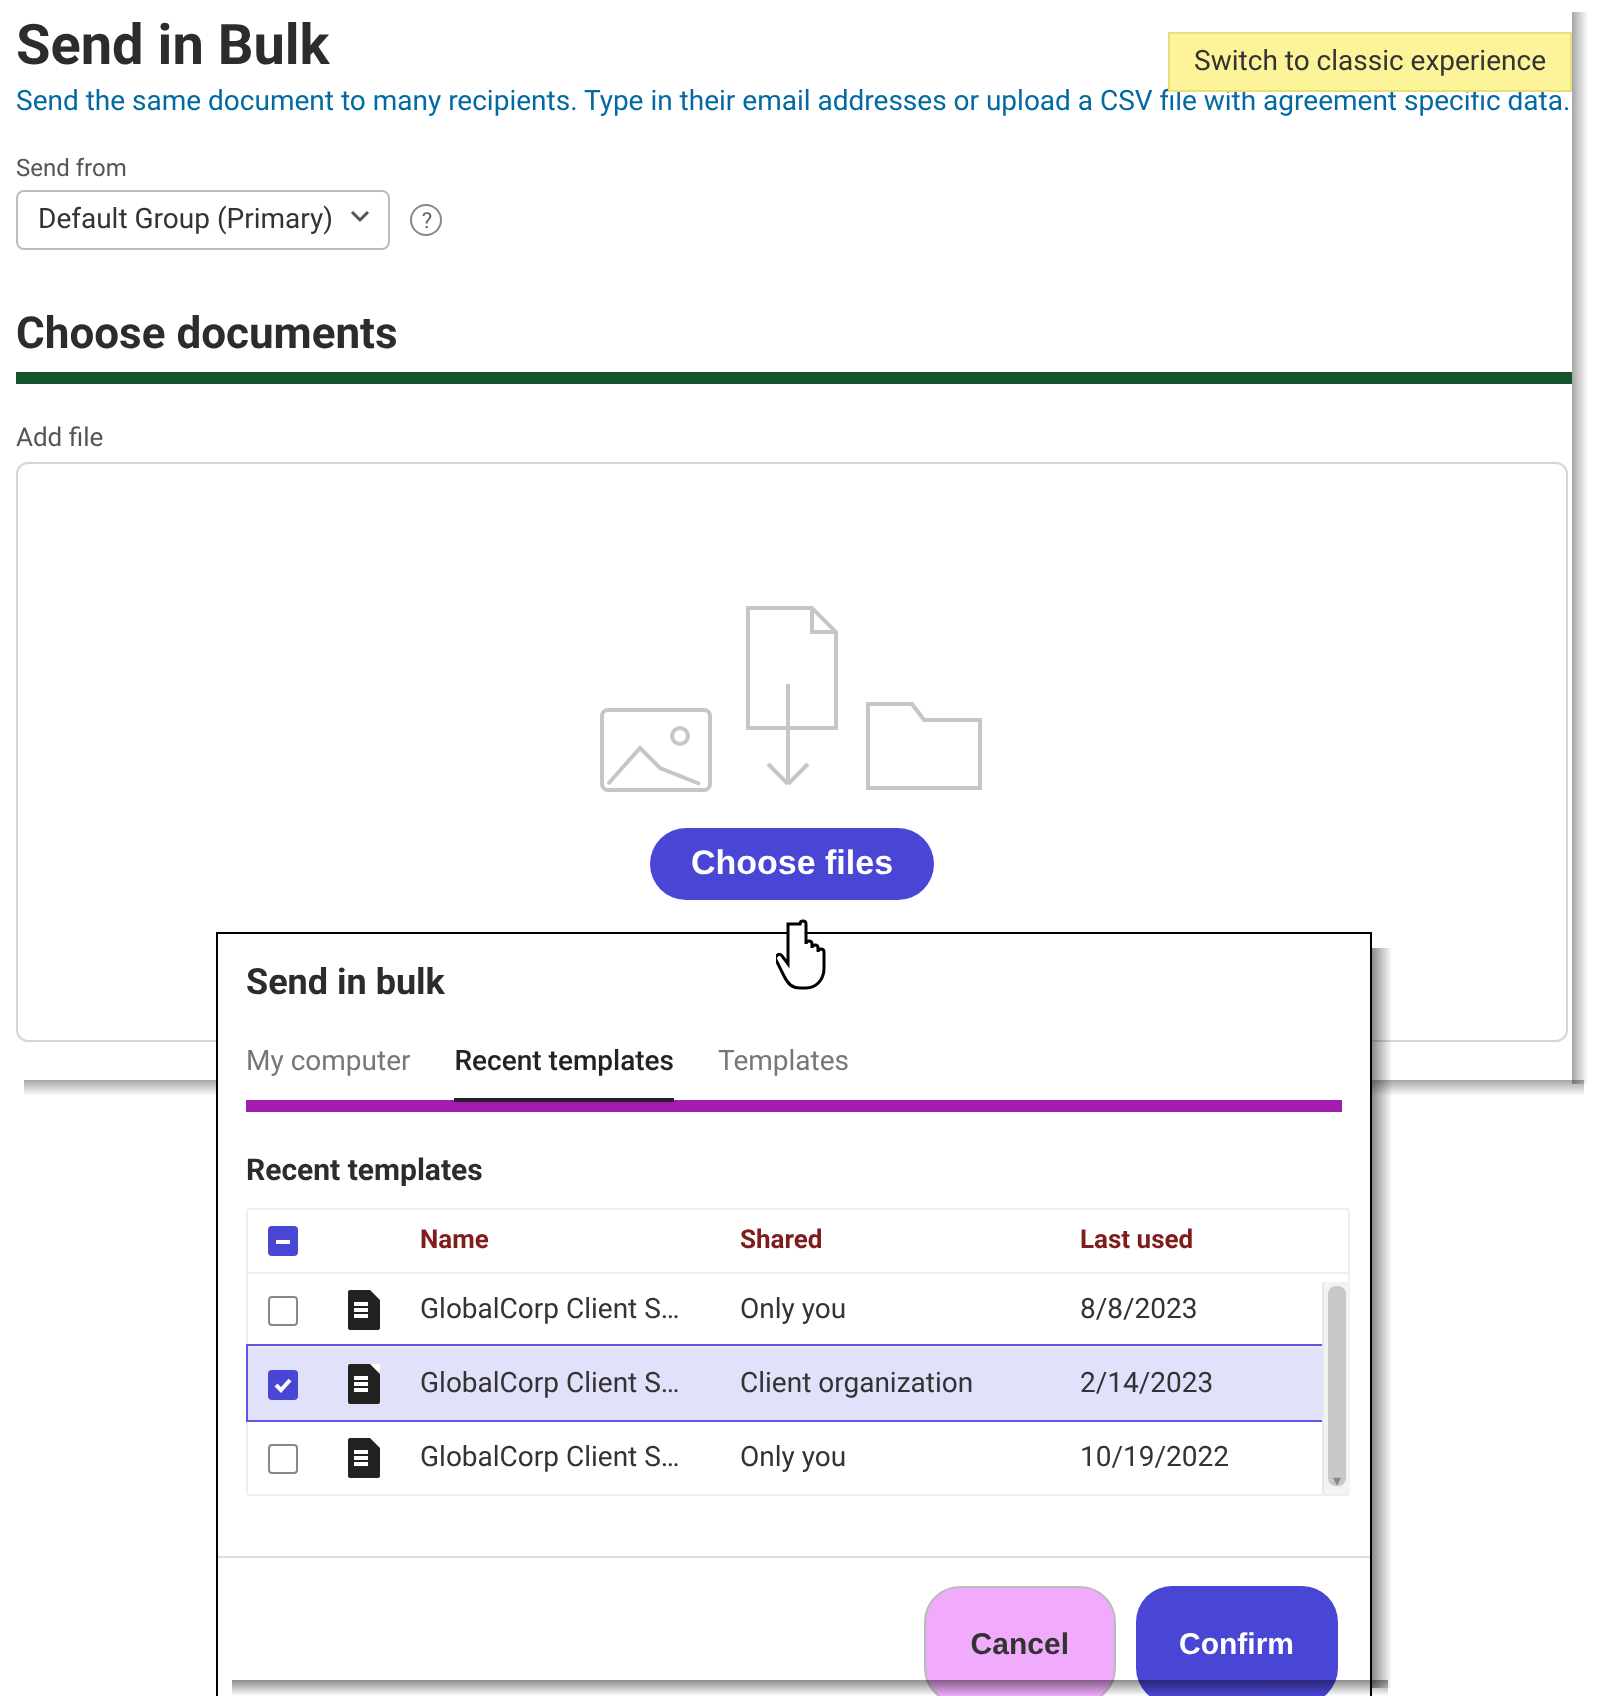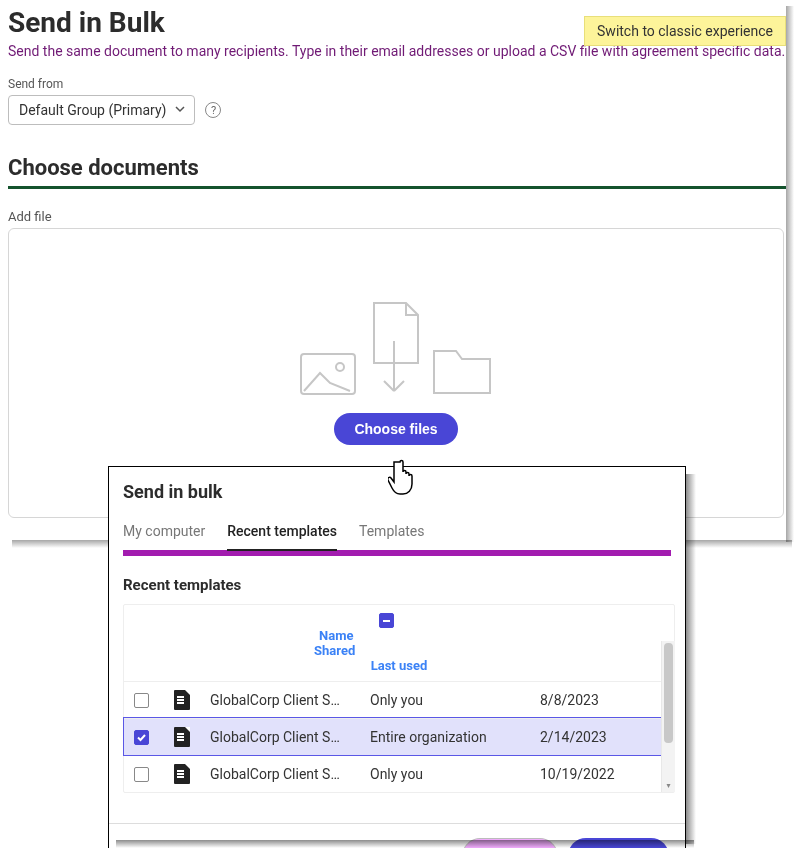--- a/index.html
+++ b/index.html
@@ -47,21 +47,21 @@
   }
 
   h1.page-title {
     font-size: 28px;
     font-weight: 700;
     margin: 6px 0 4px 2px;
     color: #2c2c2c;
   }
   .page-sub {
     font-size: 14px;
-    color: #701a75;
+    color: #0369a1;
     margin: 0 0 18px 2px;
   }
 
   .send-from-label {
     font-size: 12px;
     color: #555;
     margin: 0 0 4px 2px;
   }
   .send-from-row { display: flex; align-items: center; gap: 10px; margin: 0 0 30px 2px;}
   .select-box {
@@ -81,21 +81,21 @@
     display:inline-flex;align-items:center;justify-content:center;
     font-size:11px;color:#666;cursor:pointer;
   }
 
   h2.section-title {
     font-size: 22px;
     font-weight: 700;
     color: #2c2c2c;
     margin: 0 0 6px 2px;
     padding-bottom: 6px;
-    border-bottom: 3px solid #14532d;
+    border-bottom: 6px solid #14532d;
   }
 
   .add-file-label {
     font-size: 13px;
     color: #555;
     margin: 20px 0 4px 2px;
   }
   .dropzone {
     border: 1px solid #d6d6d6;
     border-radius: 6px;
@@ -108,21 +108,21 @@
     gap: 18px;
     position: relative;
   }
   .dz-icons { display:flex; align-items:flex-end; gap: 10px; }
   .choose-btn {
     background: #4946d6;
     color: #fff;
     border: none;
     border-radius: 18px;
     padding: 8px 20px;
-    font-size: 14px;
+    font-size: 17px;
     font-weight: 600;
     cursor: pointer;
   }
 
   
   .dialog {
     position: absolute;
     left: 108px;
     top: 466px;
     width: 578px;
@@ -167,21 +167,21 @@
   .table-wrap {
     border: 1px solid #eee;
     border-radius: 2px;
     position: relative;
   }
   .thead, .trow {
     display:flex; align-items:center;
     padding: 8px 10px;
     font-size: 14px;
   }
-  .thead { font-size:13px; font-weight:700; color:#3b82f6;flex-direction:column; }
+  .thead { font-size:13px; font-weight:700; color:#7f1d1d; }
   .col-check { width: 40px; display:flex; justify-content:flex-start; }
   .col-icon  { width: 36px; display:flex; justify-content:flex-start; }
   .col-name  { width: 160px; overflow:hidden; white-space:nowrap; text-overflow:ellipsis; padding-right:8px;}
   .col-shared{ width: 170px; }
   .col-last  { flex:1; }
 
   .trow { border-top: 1px solid #eee; color:#333; }
   .trow.selected {
     background: #e1e1fb;
     outline: 1px solid #5a57e6;
@@ -332,21 +332,21 @@
           <span class="chk-box checked">
             <svg width="11" height="11" viewBox="0 0 11 11">
                 <path d="M2 5.5 L4.5 8 L9 3" stroke="#fff" stroke-width="2" fill="none"></path>
               </svg>
           </span>
         </div>
         <div class="col-icon">
             <span class="doc-icon"></span>
           </div>
         <div class="col-name">GlobalCorp Client S…</div>
-        <div class="col-shared">Entire organization</div>
+        <div class="col-shared">Client organization</div>
         <div class="col-last">2/14/2023</div>
       </div>
 
       <div class="trow">
         <div class="col-check">
             <span class="chk-box"></span>
           </div>
         <div class="col-icon">
             <span class="doc-icon"></span>
           </div>

